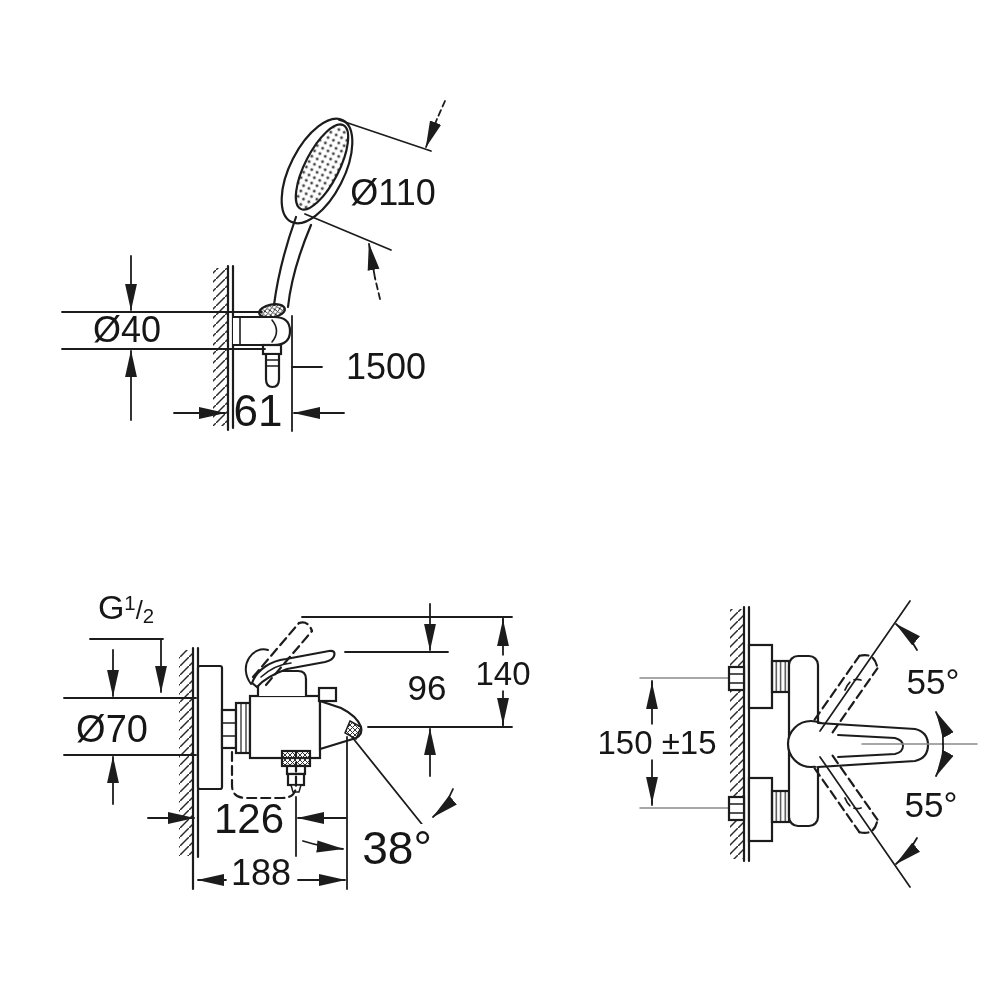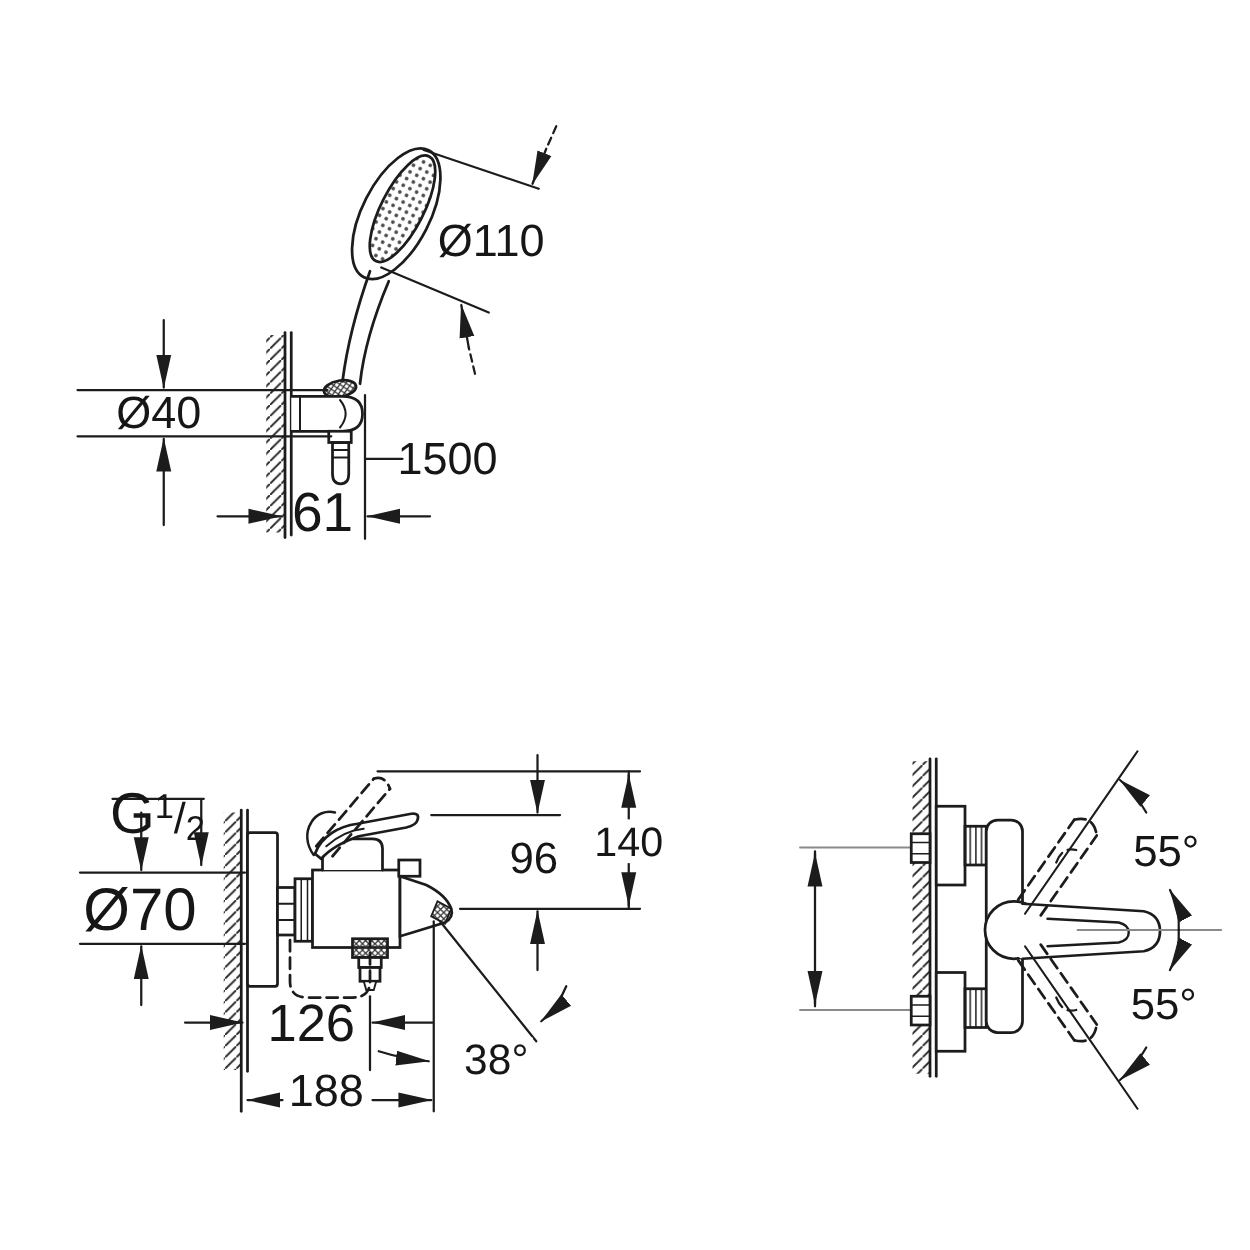--- a/index.html
+++ b/index.html
@@ -183,29 +183,30 @@
       <line x1="652" y1="700" x2="652" y2="683" marker-end="url(#arr)"></line>
       <line x1="652" y1="786" x2="652" y2="803" marker-end="url(#arr)"></line>
       <path d="M943,744 Q944,727 936,712" marker-end="url(#arr)"></path>
       <path d="M943,744 Q944,761 936,776" marker-end="url(#arr)"></path>
     </g>
   </g>
 </svg>
 
   <div class="lbl" style="left:393px;top:193px;font-size:36px">Ø110</div>
   <div class="lbl" style="left:127px;top:330px;font-size:36px">Ø40</div>
-  <div class="lbl" style="left:358px;top:367px;font-size:36px">1500</div>
+  <div class="lbl" style="left:386px;top:367px;font-size:36px">1500</div>
   <div class="lbl" style="left:258px;top:411px;font-size:44px">61</div>
 
-  <div class="lbl thread" style="left:126px;top:652px;font-size:46px">
+  <div class="lbl thread" style="left:126px;top:608px;font-size:34px">
     <span>G</span><sup>1</sup><span class="sep">/</span><sub>2</sub>
   </div>
-  <div class="lbl" style="left:112px;top:729px;font-size:48px">Ø70</div>
+  <div class="lbl" style="left:112px;top:729px;font-size:38px">Ø70</div>
   <div class="lbl" style="left:427px;top:687px;font-size:35px">96</div>
   <div class="lbl bg" style="left:503px;top:673px;font-size:33px">140</div>
   <div class="lbl" style="left:249px;top:819px;font-size:42px">126</div>
-  <div class="lbl bg" style="left:397px;top:848px;font-size:34px">38°</div>
+  <div class="lbl bg" style="left:397px;top:848px;font-size:46px">38°</div>
   <div class="lbl" style="left:261px;top:873px;font-size:36px">188</div>
 
+  <div class="lbl bg" style="left:657px;top:742px;font-size:33px">150 ±15</div>
   <div class="lbl" style="left:933px;top:681px;font-size:35px">55°</div>
   <div class="lbl" style="left:931px;top:804px;font-size:35px">55°</div>
 
 </div>
 
 </body></html>

